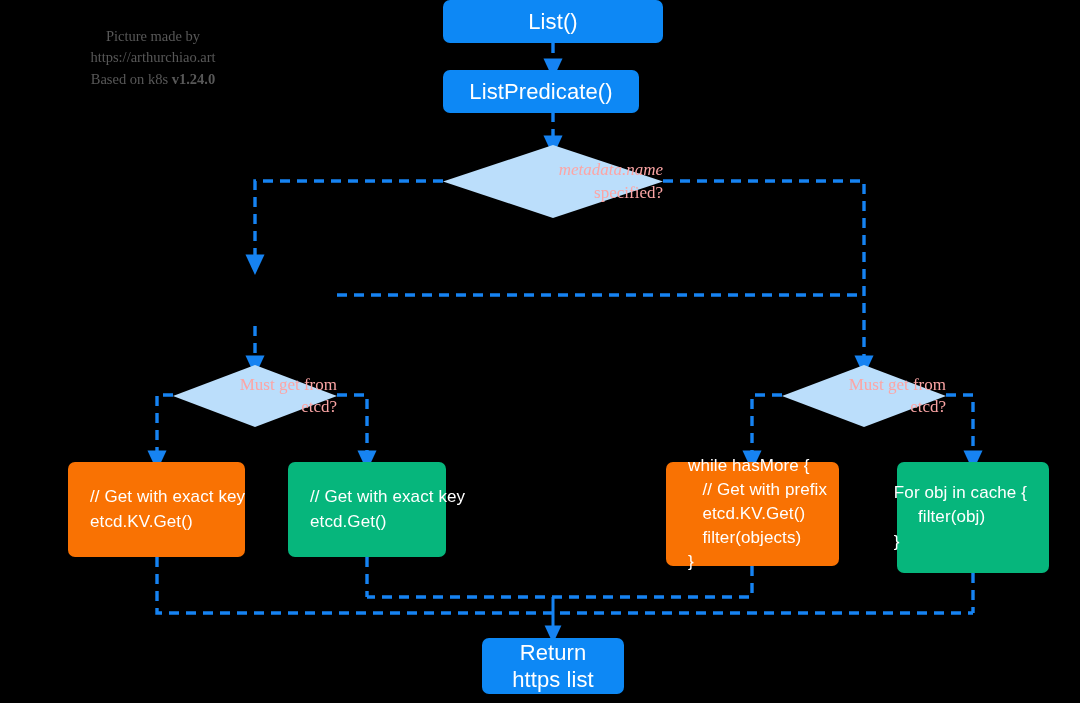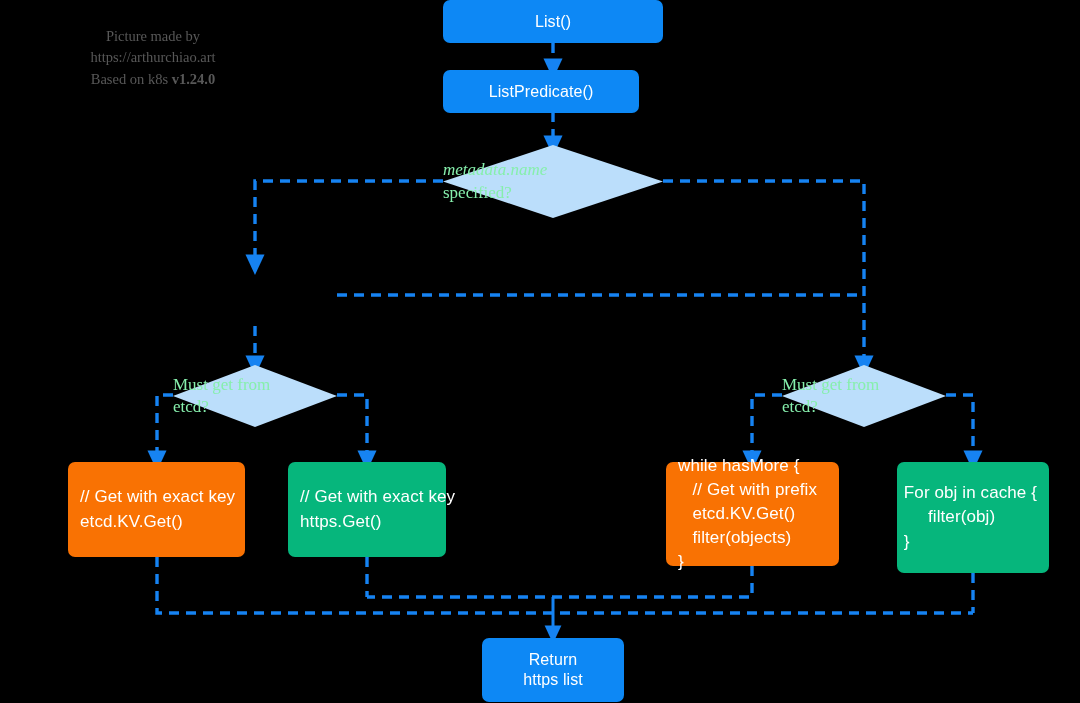--- a/index.html
+++ b/index.html
@@ -32,61 +32,61 @@
     display: flex;
     flex-direction: column;
     align-items: center;
     justify-content: center;
     text-align: center;
     z-index: 3;
   }
   .proc {
     border-radius: 7px;
     color: #ffffff;
-    font-size: 16px;
+    font-size: 22px;
     line-height: 1.25;
     letter-spacing: 0.1px;
   }
   .proc.blue   { background: #0d88f5; }
   .proc.orange { background: #f97203; }
   .proc.green  { background: #06b67c; }
 
   
   .code {
     align-items: flex-start;
     justify-content: center;
     text-align: left;
     font-size: 17px;
     line-height: 1.42;
-    padding: 10px 12px;
+    padding: 10px 22px;
   }
   .code .ln { white-space: pre; display: block; }
 
   
   .diamond {
     position: absolute;
     z-index: 2;
   }
   .diamond .shape {
     position: absolute;
     left: 0; top: 0;
     width: 100%; height: 100%;
   }
   .diamond .dlabel {
     position: absolute;
     left: 0; top: 0;
     width: 100%; height: 100%;
     display: flex;
     flex-direction: column;
-    align-items: flex-start;
+    align-items: flex-end;
     justify-content: center;
     font-family: "Liberation Serif", serif;
     font-size: 17px;
     line-height: 1.3;
-    color: #86efac;
+    color: #fca5a5;
     text-align: center;
   }
   .dlabel .it { font-style: italic; }
 
   
   #credit {
     position: absolute;
     left: 58px;
     top: 26px;
     width: 190px;
@@ -192,21 +192,21 @@
   <div class="node proc orange code" style="left:68px; top:462px; width:177px; height:95px;">
     <div>
       <span class="ln">// Get with exact key</span>
       <span class="ln">etcd.KV.Get()</span>
     </div>
   </div>
 
   <div class="node proc green code" style="left:288px; top:462px; width:158px; height:95px;">
     <div>
       <span class="ln">// Get with exact key</span>
-      <span class="ln">https.Get()</span>
+      <span class="ln">etcd.Get()</span>
     </div>
   </div>
 
   <div class="node proc orange code" style="left:666px; top:462px; width:173px; height:104px;">
     <div>
       <span class="ln">while hasMore {</span>
       <span class="ln">   // Get with prefix</span>
       <span class="ln">   etcd.KV.Get()</span>
       <span class="ln">   filter(objects)</span>
       <span class="ln">}</span>
@@ -214,18 +214,18 @@
   </div>
 
   <div class="node proc green code" style="left:897px; top:462px; width:152px; height:111px;align-items:flex-end;">
     <div>
       <span class="ln">For obj in cache {</span>
       <span class="ln">     filter(obj)</span>
       <span class="ln">}</span>
     </div>
   </div>
 
-  <div class="node proc blue" style="left:482px; top:638px; width:142px; height:64px;">
+  <div class="node proc blue" style="left:482px; top:638px; width:142px; height:56px;">
     <span>Return</span>
     <span>https list</span>
   </div>
 
 </div>
 
 </body></html>

